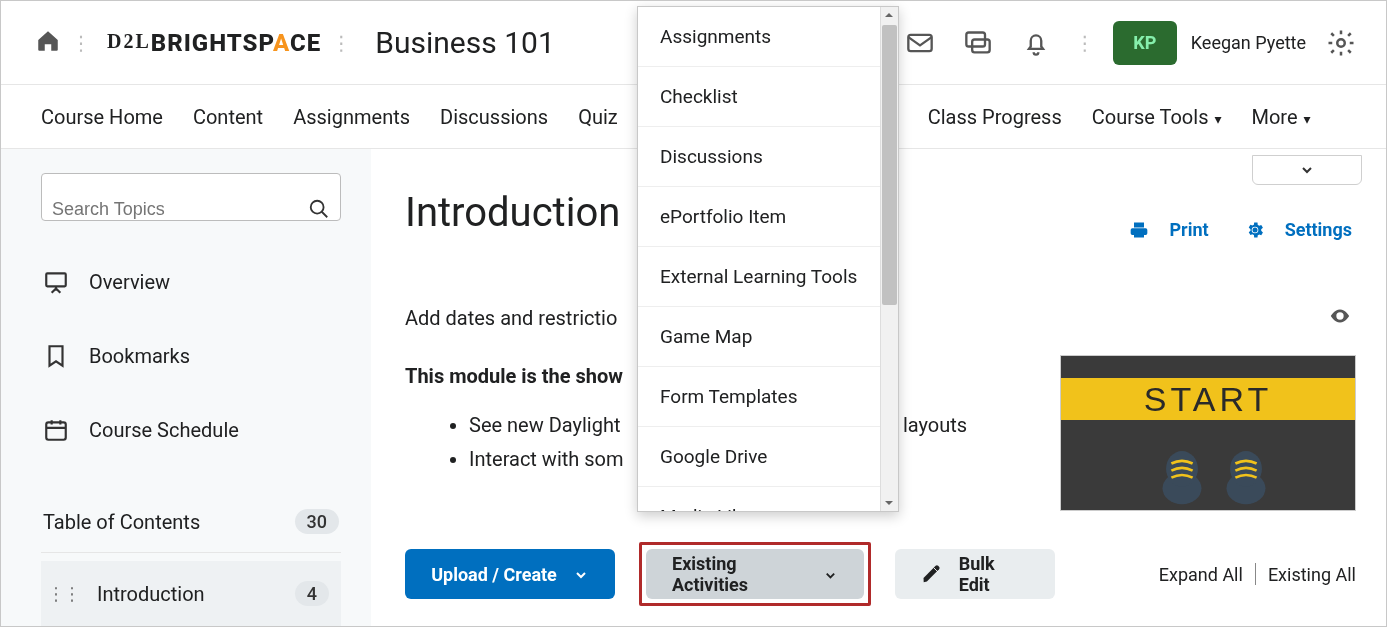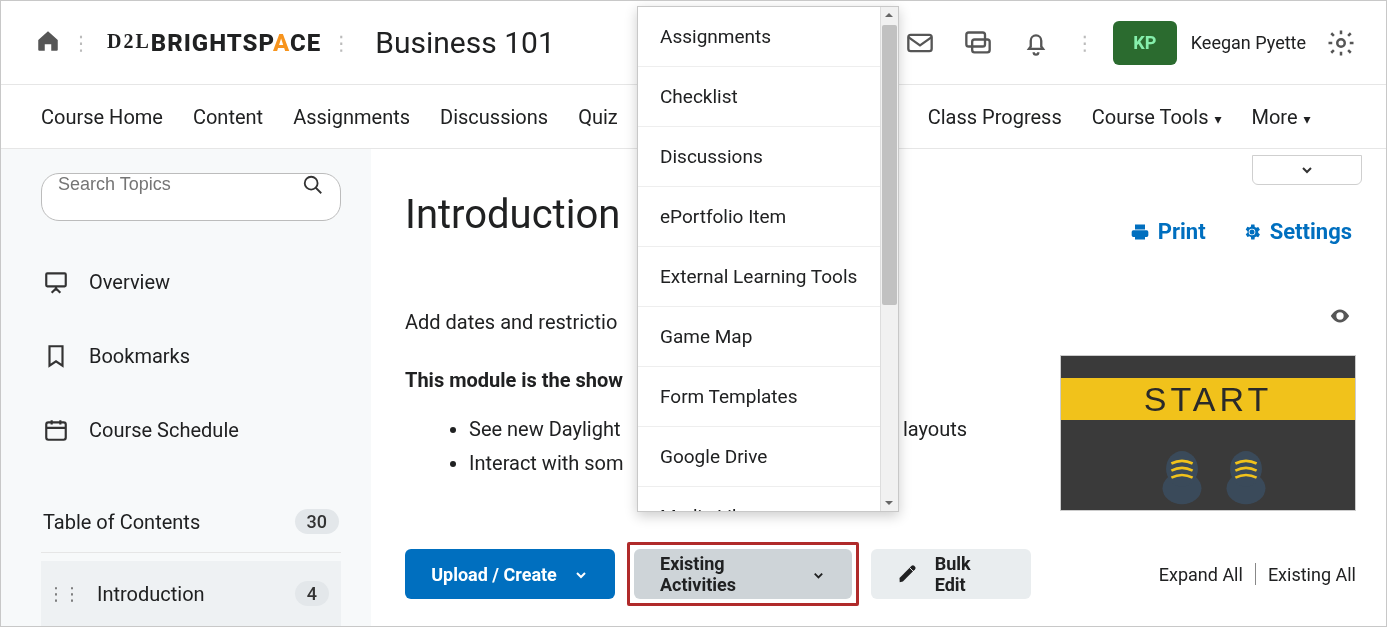--- a/index.html
+++ b/index.html
@@ -20,58 +20,58 @@
   .username { font-size:18px; margin-left:14px; }
   .gear { margin-left:20px; display:flex; align-items:center; }
   .gear svg { width:30px; height:30px; fill:none; stroke:#565656; stroke-width:2; }
 
   .navbar { display:flex; align-items:center; height:64px; padding:0 40px; border-bottom:1px solid #e6e6e6; background:#fff; font-size:20px; gap:30px; }
   .navbar .nav-item { white-space:nowrap; }
   .navbar .chev { font-size:14px; margin-left:6px; }
 
   .body { display:flex; height:calc(627px - 84px - 64px - 2px); }
   .sidebar { width:370px; background:#f7f9fa; padding:24px 30px 0 40px; display:flex; flex-direction:column; gap:8px; }
-  .search { display:flex; align-items:flex-start; border:1px solid #bcbcbc; border-radius:18px; background:#fff; height:48px; padding:0 16px; }
+  .search { display:flex; align-items:flex-end; border:1px solid #bcbcbc; border-radius:4px; background:#fff; height:48px; padding:0 10px; }
   .search input { flex:1; border:none; outline:none; font-size:18px; background:transparent; }
   .search svg { width:22px; height:22px; stroke:#333; fill:none; stroke-width:2; }
   .side-link { display:flex; align-items:center; gap:20px; font-size:20px; padding:20px 2px; }
   .side-link svg { width:26px; height:26px; stroke:#333; fill:none; stroke-width:2; }
   .toc-row { display:flex; align-items:center; justify-content:space-between; font-size:20px; padding:18px 2px 18px 2px; border-bottom:1px solid #e6e6e6; }
   .badge { background:#e3e7ea; color:#333; border-radius:14px; padding:2px 12px; font-size:18px; font-weight:500; }
   .module-row { display:flex; align-items:center; gap:18px; background:#eef1f3; padding:20px 12px 20px 6px; position:relative; }
   .module-row .grip { color:#777; letter-spacing:-2px; font-size:18px; }
   .module-row .badge { margin-left:auto; }
   .module-row::after { content:""; position:absolute; right:-12px; top:50%; transform:translateY(-50%); border:12px solid transparent; border-left-color:#eef1f3; }
 
   .main { flex:1; padding:0 34px 0 34px; position:relative; overflow:hidden; }
   .collapse-strip { position:absolute; top:6px; right:24px; width:110px; height:30px; border:1px solid #cfcfcf; border-radius:0 0 6px 6px; display:flex; align-items:center; justify-content:center; background:#fff; }
   .collapse-strip svg { width:16px; height:16px; stroke:#333; fill:none; stroke-width:3; }
 
   .heading-row { display:flex; align-items:center; margin-top:36px; }
   .heading-row h1 { font-size:40px; font-weight:400; }
   .tool-links { margin-left:auto; display:flex; gap:36px; align-items:center; }
-  .tool-link { color:#006fbf; font-weight:700; font-size:22px; display:flex; align-items:center; gap:8px;margin-top:34px; }
+  .tool-link { color:#006fbf; font-weight:700; font-size:18px; display:flex; align-items:center; gap:20px;margin-top:34px; }
   .tool-link svg { width:20px; height:20px; fill:#006fbf; }
 
   .restrict { font-size:20px; margin-top:66px; }
   .visible-eye { position:absolute; right:34px; top:156px; }
   .visible-eye svg { width:24px; height:22px; fill:#565656; }
 
   .module-desc { font-size:20px; margin-top:34px; font-weight:700; }
   .bullets { margin:20px 0 0 64px; font-size:20px; line-height:1.7; }
   .bullets li { list-style:disc; }
 
   .start-img { position:absolute; right:30px; top:206px; width:296px; height:156px; background:#3a3a3a; border:1px solid #ccc; overflow:hidden; }
   .start-img .stripe { position:absolute; left:0; right:0; top:22px; height:42px; background:#f1c21b; display:flex; align-items:center; justify-content:center; font-family:Impact, Arial Black, sans-serif; font-size:34px; letter-spacing:4px; color:#2a2a2a; }
   .start-img .asphalt { position:absolute; inset:0; background:radial-gradient(circle at 30% 30%, #4a4a4a 0%, #2f2f2f 60%); z-index:-1; }
   .shoe { position:absolute; bottom:4px; width:58px; height:62px; }
   .shoe.left { left:92px; }
   .shoe.right { left:156px; transform:scaleX(-1); }
 
-  .action-row { position:absolute; left:34px; right:30px; bottom:20px; display:flex; align-items:center; gap:12px; }
+  .action-row { position:absolute; left:34px; right:30px; bottom:20px; display:flex; align-items:center; gap:24px; }
   .btn { height:50px; border-radius:6px; display:flex; align-items:center; justify-content:center; gap:16px; font-size:18px; font-weight:700; padding:0 26px; }
   .btn.blue { background:#006fbf; color:#fff; width:210px; }
   .btn.gray { background:#e9edef; color:#202122; }
   .btn.gray.dark { background:#ced4d8; }
   .btn .chev-down { width:16px; height:16px; }
   .btn .chev-down svg { stroke:currentColor; fill:none; stroke-width:3; }
   .existing-wrap { border:3px solid #b02a2a; padding:4px; border-radius:2px; }
   .bulk svg { width:22px; height:22px; fill:#202122; }
   .expand-collapse { margin-left:auto; font-size:18px; display:flex; gap:12px; align-items:center; }
   .expand-collapse .sep { width:1px; height:22px; background:#888; }

